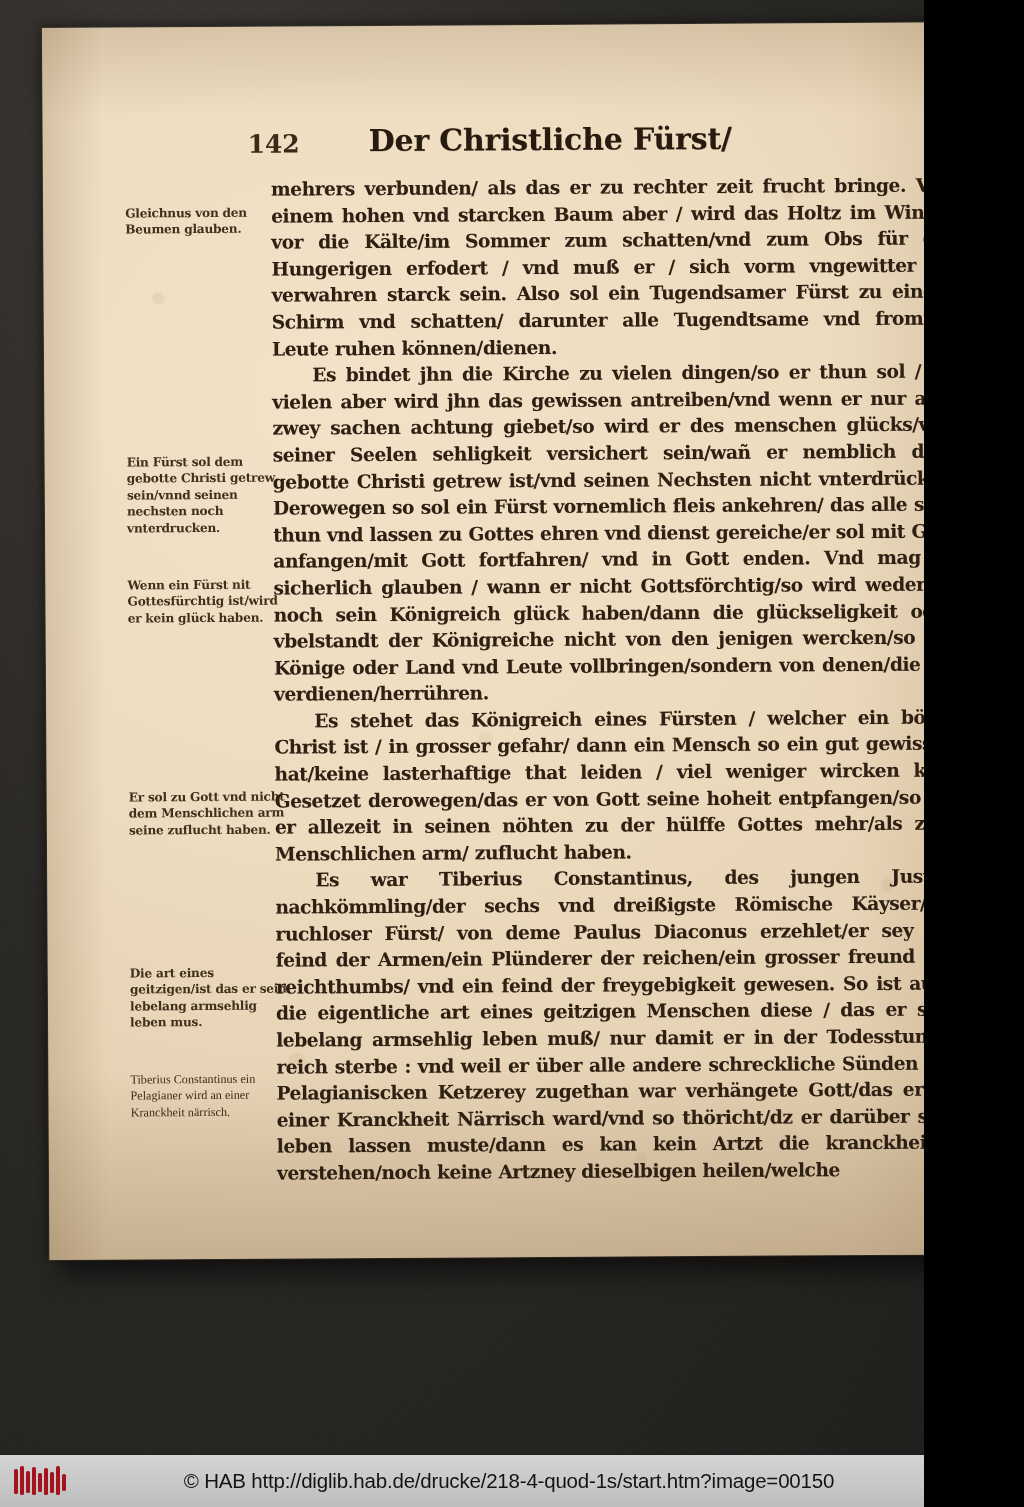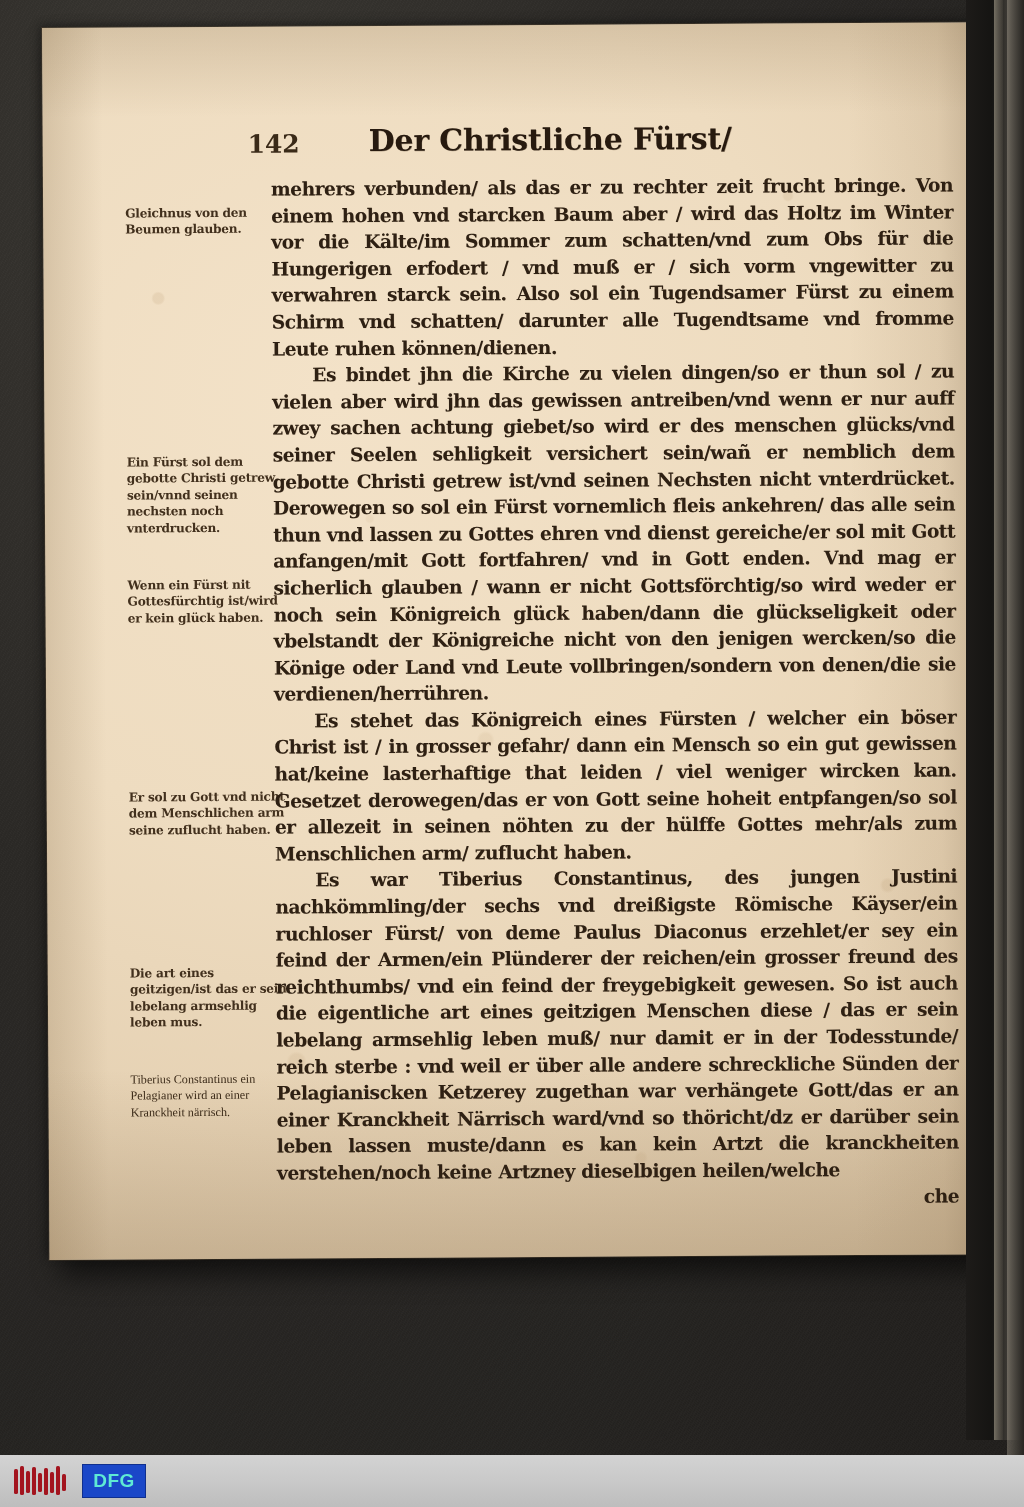--- a/index.html
+++ b/index.html
@@ -10,21 +10,21 @@
   body {
     width: 1024px;
     height: 1507px;
     overflow: hidden;
     font-family: "Liberation Serif", serif;
   }
 
   
   #scan {
     position: relative;
-    width: 1024px;
+    width: 924px;
     height: 1507px;
     background:
       radial-gradient(ellipse at 20% 10%, #3a3732 0%, #2b2926 40%, #201e1c 100%);
     overflow: hidden;
   }
   #scan::after {
     
     content: "";
     position: absolute;
     inset: 0;
@@ -294,17 +294,18 @@
           <rect x="22" y="3" width="4" height="28" rx="1.6"></rect>
           <rect x="28" y="9" width="4" height="19" rx="1.6"></rect>
           <rect x="34" y="4" width="4" height="27" rx="1.6"></rect>
           <rect x="40" y="8" width="4" height="21" rx="1.6"></rect>
           <rect x="46" y="2" width="4" height="29" rx="1.6"></rect>
           <rect x="52" y="10" width="4" height="17" rx="1.6"></rect>
         </g>
       </svg>
     </div>
 
+    <div id="footer-url">© HAB http://diglib.hab.de/drucke/218-4-quod-1s/start.htm?image=00150</div>
 
     <div id="dfg-logo">DFG</div>
   </div>
 
 </div>
 
 </body></html>

